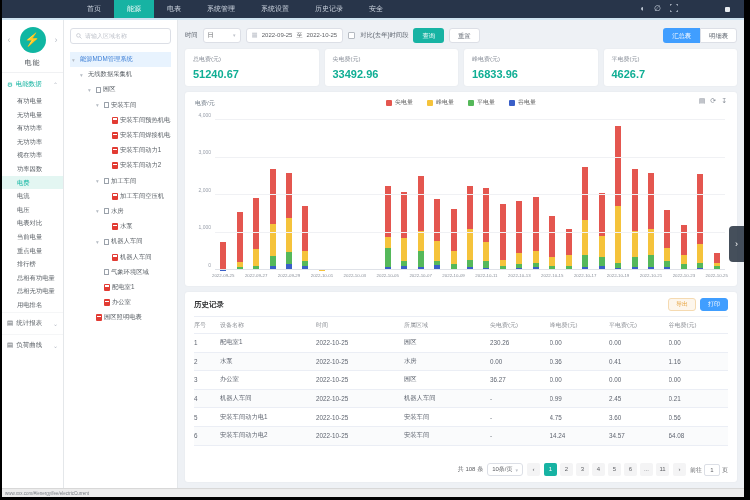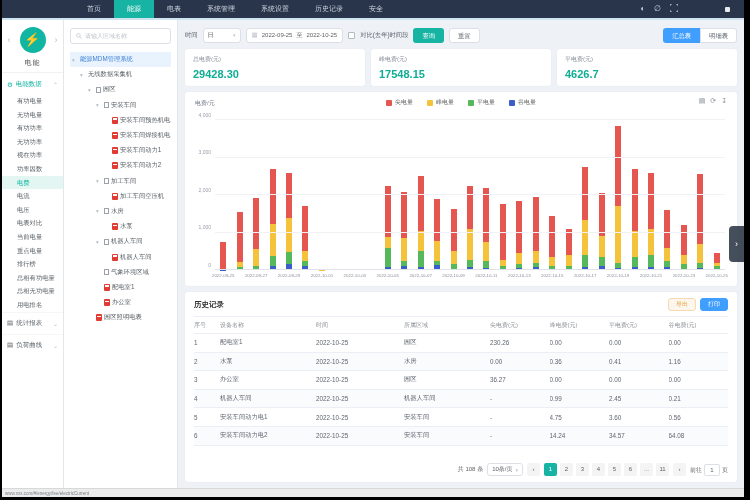--- a/index.html
+++ b/index.html
@@ -310,25 +310,29 @@
         <button class="btn btn-plain">重置</button>
         <div id="view-toggle">
           <button class="btn btn-blue">汇总表</button>
           <button class="btn btn-white">明细表</button>
         </div>
       </div>
 
       <div id="cards">
           <div class="stat-card">
             <div class="stat-label">总电费(元)</div>
-            <div class="stat-value">29428.30</div>
+            <div class="stat-value">51240.67</div>
+          </div>
+          <div class="stat-card">
+            <div class="stat-label">尖电费(元)</div>
+            <div class="stat-value">33492.96</div>
           </div>
           <div class="stat-card">
             <div class="stat-label">峰电费(元)</div>
-            <div class="stat-value">17548.15</div>
+            <div class="stat-value">16833.96</div>
           </div>
           <div class="stat-card">
             <div class="stat-label">平电费(元)</div>
             <div class="stat-value">4626.7</div>
           </div>
         </div>
 
       <section id="chart-card">
         <span id="chart-unit">电费/元</span>
         <div id="legend">

